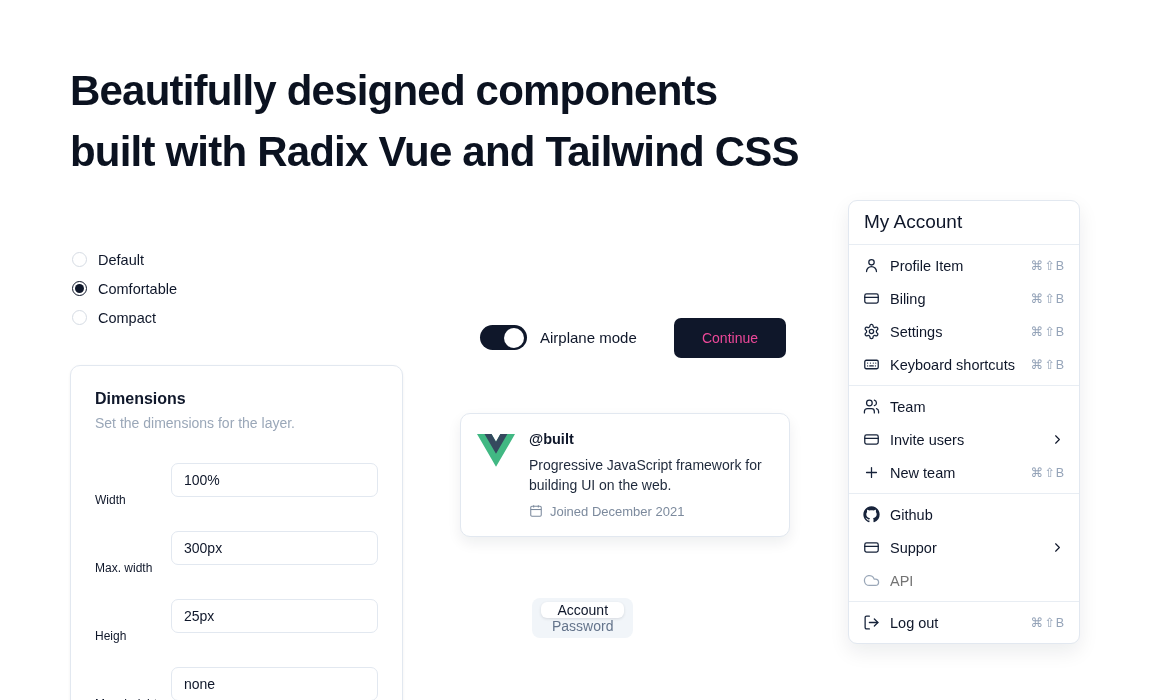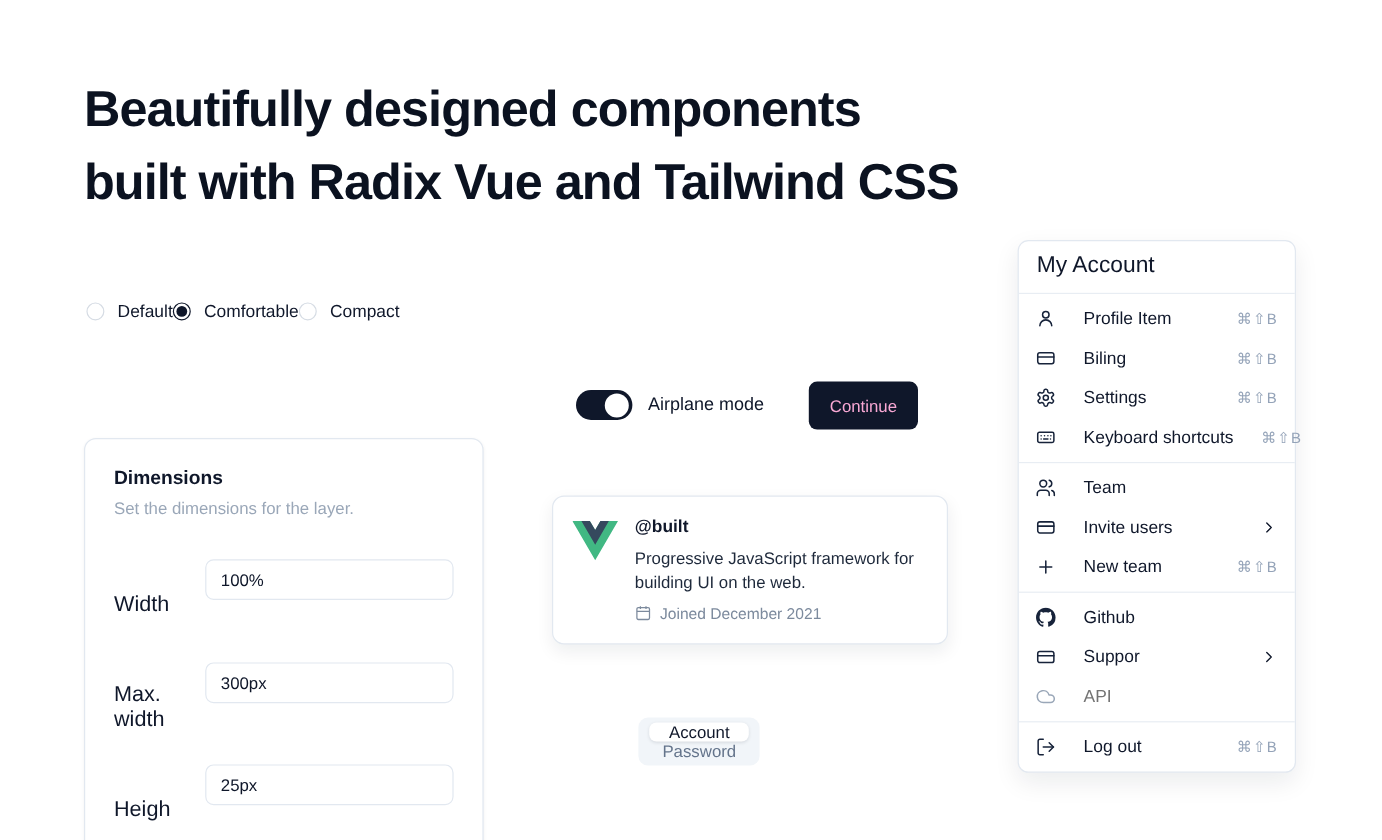--- a/index.html
+++ b/index.html
@@ -7,51 +7,51 @@
   .canvas {
     position: relative; width: 1152px; height: 700px; background: #ffffff;
     font-family: "Liberation Sans", "DejaVu Sans", sans-serif; color: #0f172a; overflow: hidden;
   }
 
   
   .heading { position: absolute; left: 70px; top: 60px; font-size: 42px; line-height: 61px;
     font-weight: 700; letter-spacing: -0.8px; color: #0b1220; }
 
   
-  .radio-group { position: absolute; left: 72px; top: 251px; display: flex; flex-direction: row; gap: 0; }
+  .radio-group { position: absolute; left: 72px; top: 251px; display: flex; flex-direction: column; gap: 12px; }
   .radio-row { display: flex; align-items: center; gap: 11px; height: 17px; cursor: pointer; }
   .radio { width: 15px; height: 15px; border-radius: 999px; border: 1px solid #d6dce4;
     display: flex; align-items: center; justify-content: center; flex: none; background: #fff; }
   .radio.checked { border-color: #0f172a; }
   .radio.checked::after { content: ""; width: 9px; height: 9px; border-radius: 999px; background: #0f172a; }
   .radio-label { font-size: 14.5px; color: #0f172a; }
 
   
   .dim-card { position: absolute; left: 70px; top: 365px; width: 333px; padding: 24px;
     background: #fff; border: 1px solid #e2e8f0; border-radius: 10px;
     box-shadow: 0 1px 3px rgba(15,23,42,.06); }
   .dim-title { font-size: 16px; font-weight: 700; }
   .dim-sub { margin-top: 7px; font-size: 14px; color: #9aa7b8; }
   .dim-rows { margin-top: 21px; display: flex; flex-direction: column; gap: 13px; }
   .dim-row { display: flex; align-items: center; }
-  .dim-label { width: 120px; font-size: 18px; font-weight: 500; color: #0f172a; margin-top: 41px; }
+  .dim-label { width: 120px; font-size: 12px; font-weight: 500; color: #0f172a; margin-top: 41px; }
   .dim-input { flex: 1; height: 34px; border: 1px solid #e2e8f0; border-radius: 7px;
     padding: 0 12px; font-size: 14px; color: #0f172a; font-family: inherit; background: #fff; outline: none; }
 
   
   .airplane { position: absolute; left: 480px; top: 325px; display: flex; align-items: center; gap: 13px; }
   .switch { width: 47px; height: 25px; border-radius: 999px; background: #0f172a; position: relative;
     border: none; cursor: pointer; flex: none; }
   .switch-thumb { position: absolute; top: 2.5px; right: 3px; width: 20px; height: 20px;
     border-radius: 50%; background: #fff; }
   .airplane-label { font-size: 15px; font-weight: 500; }
 
   
-  .continue-btn { position: absolute; left: 674px; top: 318px; width: 91px; height: 40px;
-    background: #0f172a; color: #f9a8d4; border: none; border-radius: 7px; font-size: 14px;
+  .continue-btn { position: absolute; left: 674px; top: 318px; width: 112px; height: 40px;
+    background: #0f172a; color: #ec4899; border: none; border-radius: 7px; font-size: 14px;
     font-weight: 500; font-family: inherit; display: flex; align-items: center; justify-content: center;
     cursor: pointer; }
 
   
   .vue-card { position: absolute; left: 460px; top: 413px; width: 330px; padding: 17px 16px;
     background: #fff; border: 1px solid #e2e8f0; border-radius: 10px;
     box-shadow: 0 6px 14px rgba(15,23,42,.07); display: flex; gap: 14px; }
   .vue-logo { width: 38px; height: 33px; flex: none; margin-top: 3px; }
   .vue-handle { font-size: 14.5px; font-weight: 700; }
   .vue-desc { margin-top: 8px; font-size: 14px; line-height: 20px; color: #1e293b; width: 248px; }
@@ -64,21 +64,21 @@
   .tab { height: 32px; padding: 0 16px; display: flex; align-items: center; font-size: 14px;
     font-weight: 500; color: #64748b; border-radius: 6px; cursor: pointer; white-space: nowrap; }
   .tab.active { background: #fff; color: #0f172a; box-shadow: 0 1px 3px rgba(15,23,42,.12); }
 
   
   .menu { position: absolute; left: 848px; top: 200px; width: 232px; background: #fff;
     border: 1px solid #e2e8f0; border-radius: 9px; box-shadow: 0 8px 20px rgba(15,23,42,.08); }
   .menu-title { padding: 10px 15px 11px; font-size: 19px; font-weight: 400; }
   .menu-sep { height: 1px; background: #e8edf3; }
   .menu-group { padding: 4px; }
-  .menu-item { display: flex; align-items: center; gap: 23px; height: 33px; padding: 0 10px;
+  .menu-item { display: flex; align-items: center; gap: 10px; height: 33px; padding: 0 10px;
     border-radius: 5px; cursor: pointer; }
   .menu-label { font-size: 14.5px; color: #0f172a; white-space: nowrap; }
   .menu-shortcut { margin-left: auto; font-size: 12.5px; color: #94a3b8; letter-spacing: 1px; }
   .menu-item.disabled .menu-label { color: #737373; }
   .menu-item.disabled { cursor: default; }
   .i { width: 17px; height: 17px; flex: none; stroke: currentColor; fill: none;
     stroke-width: 1.8; stroke-linecap: round; stroke-linejoin: round; color: #17233a; }
   .i.fill { fill: currentColor; stroke: none; }
   .menu-item.disabled .i { color: #9aa7b8; }
   .chev { margin-left: auto; width: 15px; height: 15px; stroke: #0f172a; fill: none;

